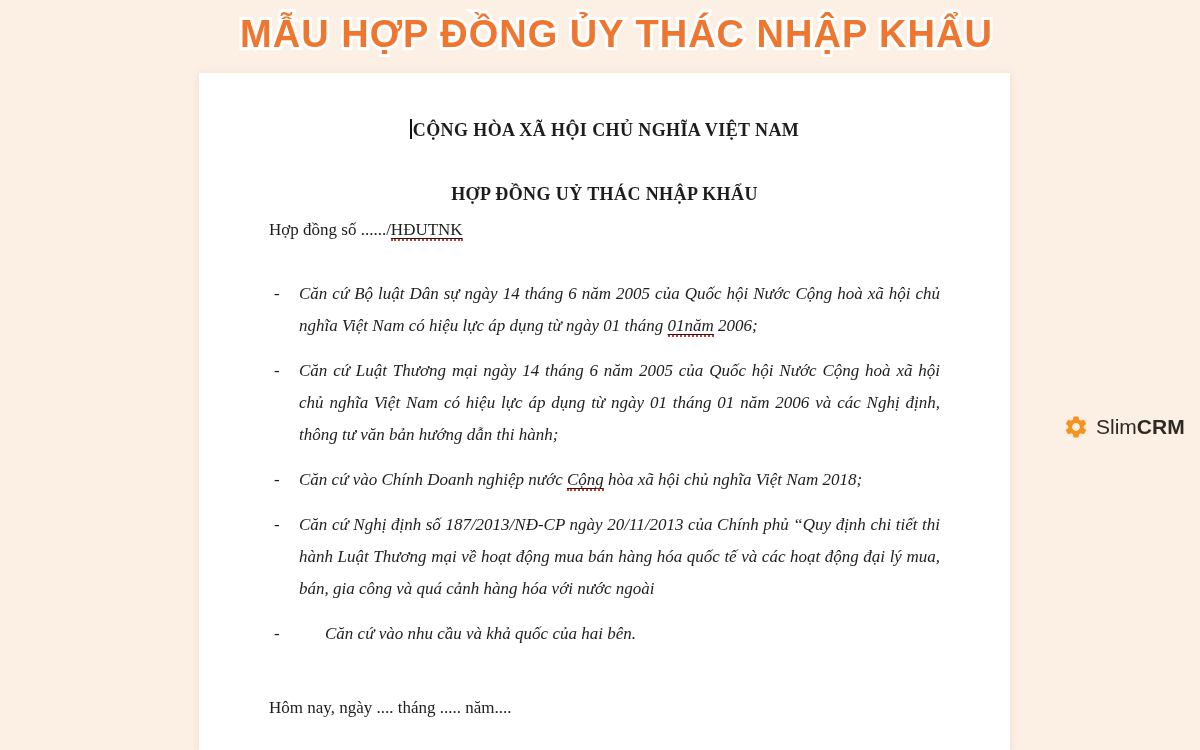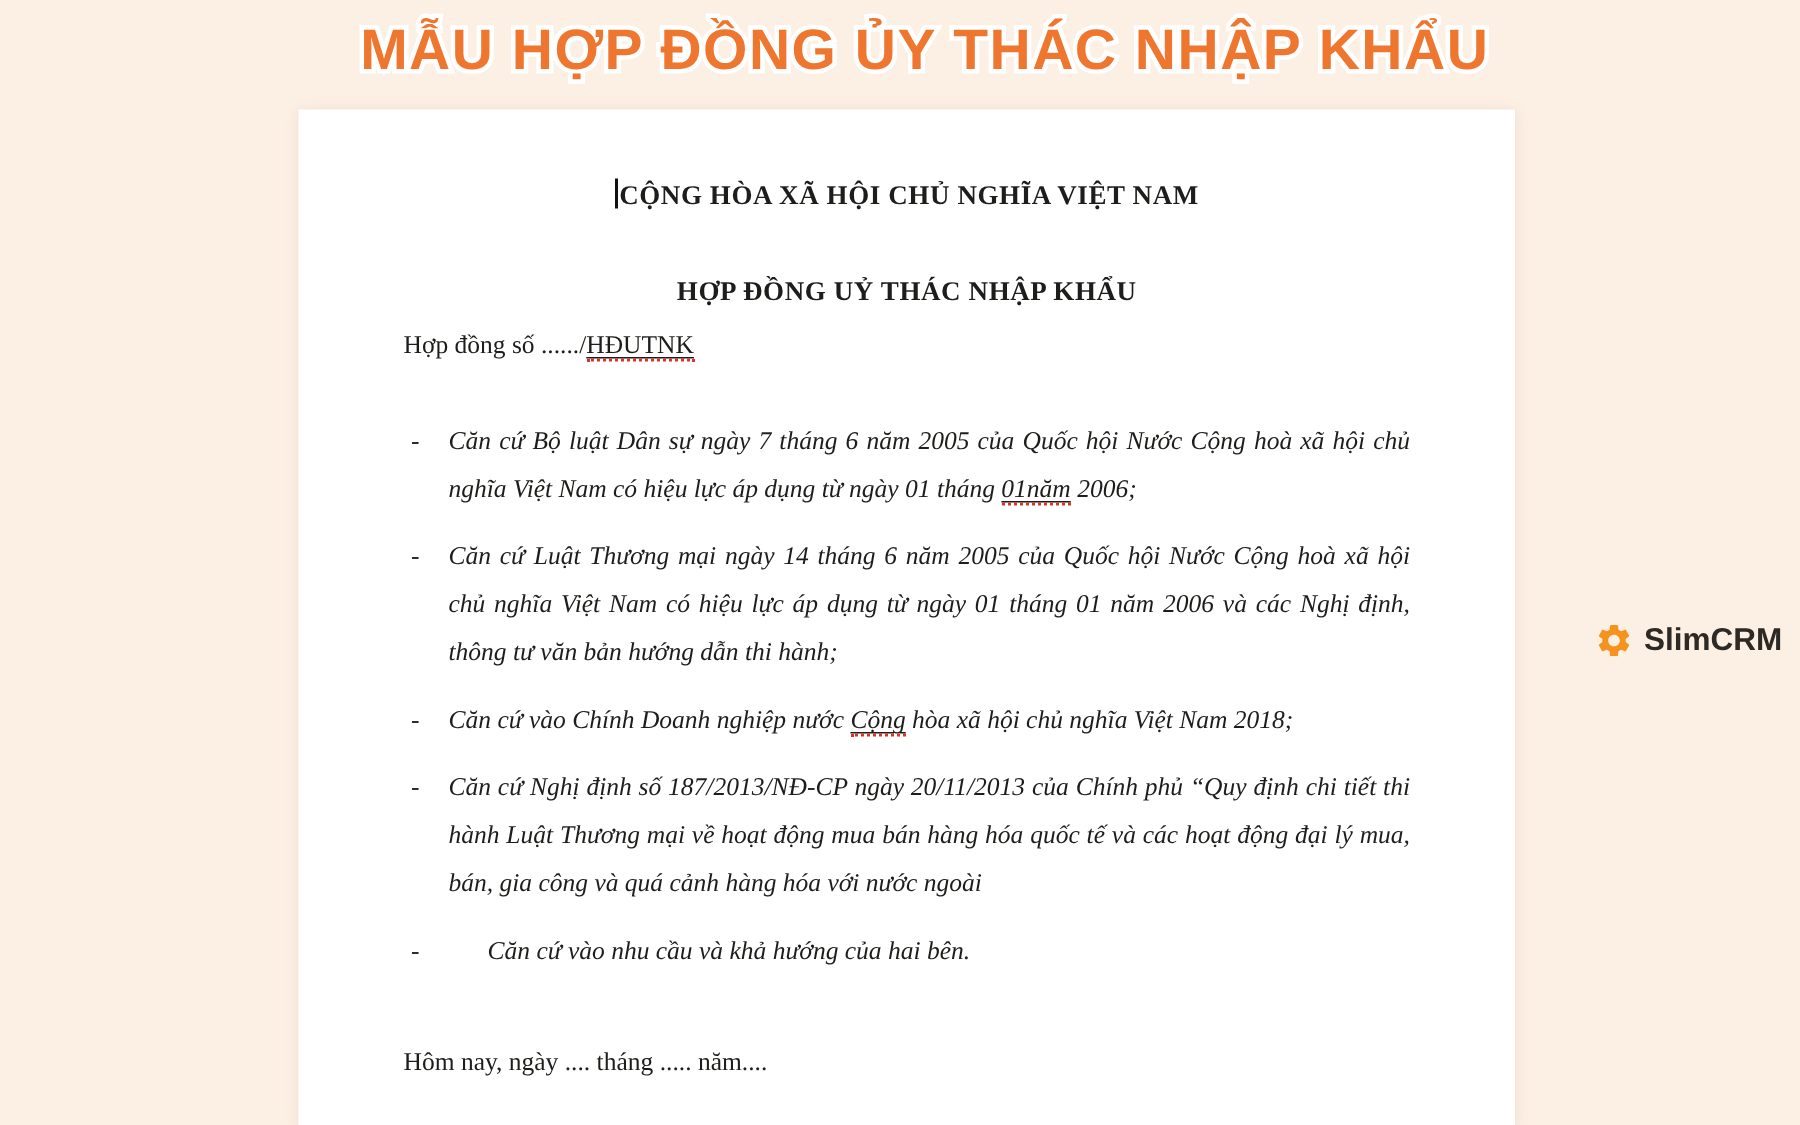--- a/index.html
+++ b/index.html
@@ -71,21 +71,21 @@
   
   .closing{ margin-top:42px; font-size:17px; line-height:32px; }
   
   .brand{
     position:absolute; left:1063px; top:413px;
     display:flex; align-items:center;
     font-family:"Liberation Sans", sans-serif;
     color:#2d2925; font-size:21px; line-height:28px;
   }
   .brand .gear{ width:26px; height:26px; margin-right:7px; }
-  .brand-slim{ font-weight:700;text-align:right; }
+  .brand-slim{ font-weight:400;text-align:right; }
   .brand-crm{ font-weight:700; }
 </style>
 </head>
 <body>
 
 <div class="canvas">
 
   <h1 class="banner-title">MẪU HỢP ĐỒNG ỦY THÁC NHẬP KHẨU</h1>
 
   <div class="doc-page">
@@ -93,37 +93,37 @@
     <div class="nat-header"><span class="caret"></span><span>CỘNG HÒA XÃ HỘI CHỦ NGHĨA VIỆT NAM</span></div>
 
 
     <div class="doc-title">HỢP ĐỒNG UỶ THÁC NHẬP KHẨU</div>
 
     <div class="doc-number"><span>Hợp đồng số ....../</span><span class="misspell">HĐUTNK</span></div>
 
     <ul class="recitals">
       <li>
         <span class="dash">-</span>
-        <p class="rtext"><span>Căn cứ Bộ luật Dân sự  ngày 7 tháng 6 năm 2005 của Quốc hội Nước Cộng hoà xã hội chủ nghĩa Việt Nam có hiệu lực áp dụng từ ngày 01 tháng </span><span class="misspell">01năm</span><span> 2006;</span></p>
+        <p class="rtext"><span>Căn cứ Bộ luật Dân sự  ngày 14 tháng 6 năm 2005 của Quốc hội Nước Cộng hoà xã hội chủ nghĩa Việt Nam có hiệu lực áp dụng từ ngày 01 tháng </span><span class="misspell">01năm</span><span> 2006;</span></p>
       </li>
       <li>
         <span class="dash">-</span>
         <p class="rtext"><span>Căn cứ Luật Thương mại ngày 14 tháng 6 năm 2005 của Quốc hội Nước Cộng hoà xã hội chủ nghĩa Việt Nam có hiệu lực áp dụng từ ngày 01 tháng 01 năm 2006 và các Nghị định, thông tư văn bản hướng dẫn thi hành;</span></p>
       </li>
       <li>
         <span class="dash">-</span>
         <p class="rtext"><span>Căn cứ vào Chính Doanh nghiệp nước </span><span class="misspell">Cộng</span><span> hòa xã hội chủ nghĩa Việt Nam 2018;</span></p>
       </li>
       <li>
         <span class="dash">-</span>
         <p class="rtext"><span>Căn cứ Nghị định số 187/2013/NĐ-CP ngày 20/11/2013 của Chính phủ “Quy định chi tiết thi hành Luật Thương mại về hoạt động mua bán hàng hóa quốc tế và các hoạt động đại lý mua, bán, gia công và quá cảnh hàng hóa với nước ngoài</span></p>
       </li>
       <li>
         <span class="dash">-</span>
-        <p class="rtext indent"><span>Căn cứ vào nhu cầu và khả hướng của hai bên.</span></p>
+        <p class="rtext indent"><span>Căn cứ vào nhu cầu và khả quốc của hai bên.</span></p>
       </li>
     </ul>
 
     <div class="closing">
       <p>Hôm nay, ngày .... tháng ..... năm....</p>
 
     </div>
 
   </div>
 

